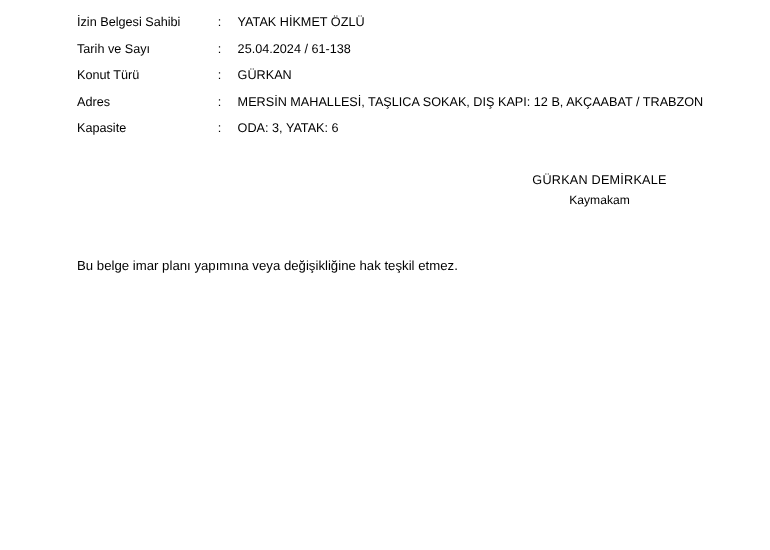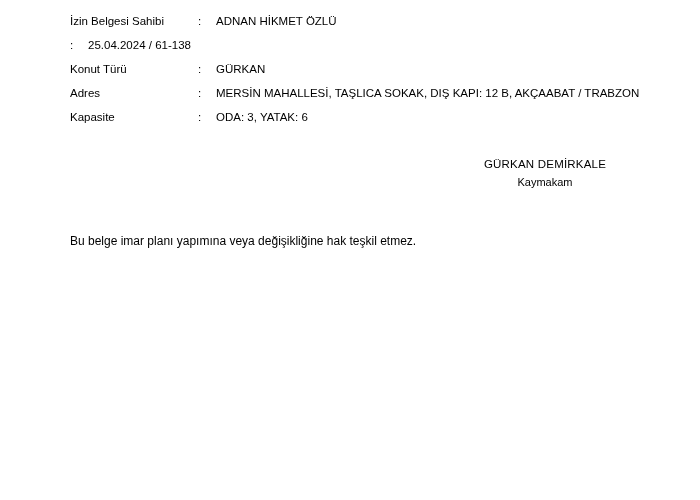--- a/index.html
+++ b/index.html
@@ -72,24 +72,25 @@
 </head>
 <body>
 
 <div class="page">
 
   <div class="fields">
 
     <div class="field-row">
       <div class="field-label">İzin Belgesi Sahibi</div>
       <div class="field-colon">:</div>
-      <div class="field-value">ADNAN HİKMET ÖZLÜ</div>
+      <div class="field-value">YATAK HİKMET ÖZLÜ</div>
     </div>
 
     <div class="field-row">
+      <div class="field-label">Tarih ve Sayı</div>
       <div class="field-colon">:</div>
       <div class="field-value">25.04.2024 / 61-138</div>
     </div>
 
     <div class="field-row">
       <div class="field-label">Konut Türü</div>
       <div class="field-colon">:</div>
       <div class="field-value">GÜRKAN</div>
     </div>
 

